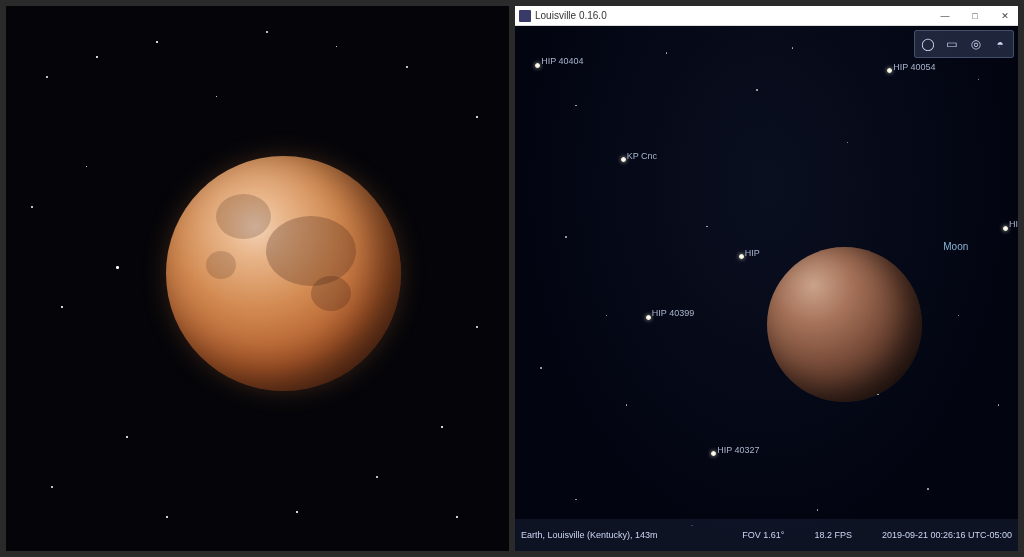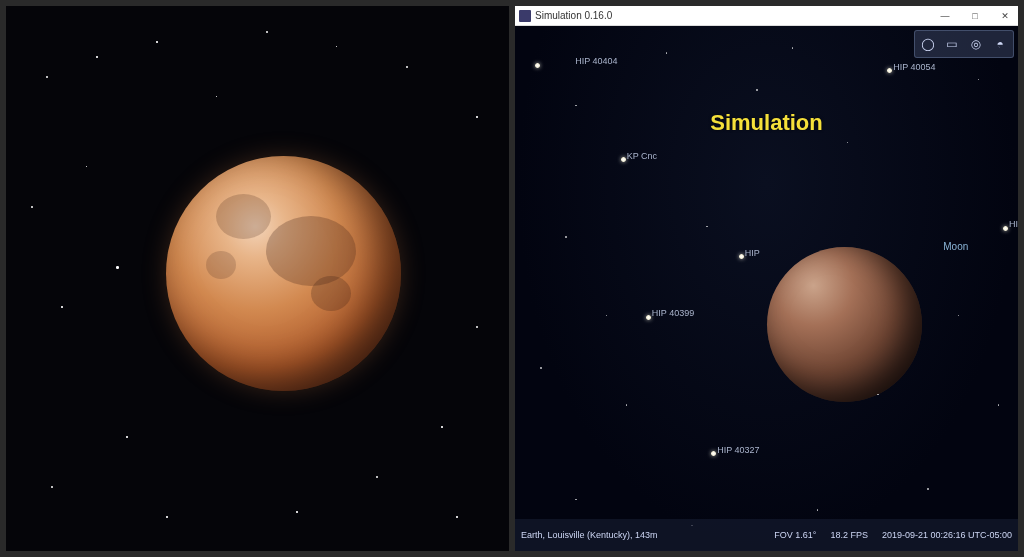--- a/index.html
+++ b/index.html
@@ -113,21 +113,21 @@
       display: flex;
       align-items: center;
       padding: 0 6px;
       font-size: 9px;
       color: #cdd6f4;
       background: rgba(20,25,45,0.7);
     }
     .status-bar .right-group {
       margin-left: auto;
       display: flex;
-      gap: 14px;
+      gap: 30px;
       align-items: center;
     }
     .moon-body {
       position: absolute;
       border-radius: 50%;
     }
     .photo-moon {
       left: 160px;
       top: 150px;
       width: 235px;
@@ -205,44 +205,43 @@
     </div>
   <div class="moon-body photo-moon">
     <div class="spot1"></div>
     <div class="spot2"></div>
   </div>
 </div>
 
 <div class="right-panel">
   <div class="titlebar">
     <div class="app-icon"></div>
-    <span>Simulation 0.16.0</span>
+    <span>Louisville 0.16.0</span>
     <div class="win-controls">
       <span>—</span>
       <span>□</span>
       <span>✕</span>
     </div>
   </div>
 
   <div class="sky-view" id="sky-view">
     <div class="toolbar">
       <div class="toolbar-btn">◯</div>
       <div class="toolbar-btn">▭</div>
       <div class="toolbar-btn">◎</div>
       <div class="toolbar-btn">◓</div>
     </div>
 
-    <div class="simulation-label">Simulation</div>
 
     <div class="moon-body sim-moon" id="sim-moon" style="left: 50%; top: 42%;"></div>
     <div class="moon-label" id="moon-label" style="left: 76%; top: 41%; margin-left: 46px;">Moon</div>
 
     <div id="sim-stars-container">
         <div class="star named" style="left: 4%; top: 7%;"></div>
-        <div class="star-label" style="left: 5.2%; top: 5.8%; margin-left: 34px;">HIP 40404</div>
+        <div class="star-label" style="left: 5.2%; top: 5.8%;">HIP 40404</div>
         <div class="star named" style="left: 74%; top: 8%;"></div>
         <div class="star-label" style="left: 75.2%; top: 6.8%;">HIP 40054</div>
         <div class="star named" style="left: 21%; top: 25%;"></div>
         <div class="star-label" style="left: 22.2%; top: 23.8%;">KP Cnc</div>
         <div class="star named" style="left: 44.5%; top: 43.5%;"></div>
         <div class="star-label" style="left: 45.7%; top: 42.3%;">HIP</div>
         <div class="star named" style="left: 97%; top: 38%;"></div>
         <div class="star-label" style="left: 98.2%; top: 36.8%;">HIP</div>
         <div class="star named" style="left: 26%; top: 55%;"></div>
         <div class="star-label" style="left: 27.2%; top: 53.8%;">HIP 40399</div>

